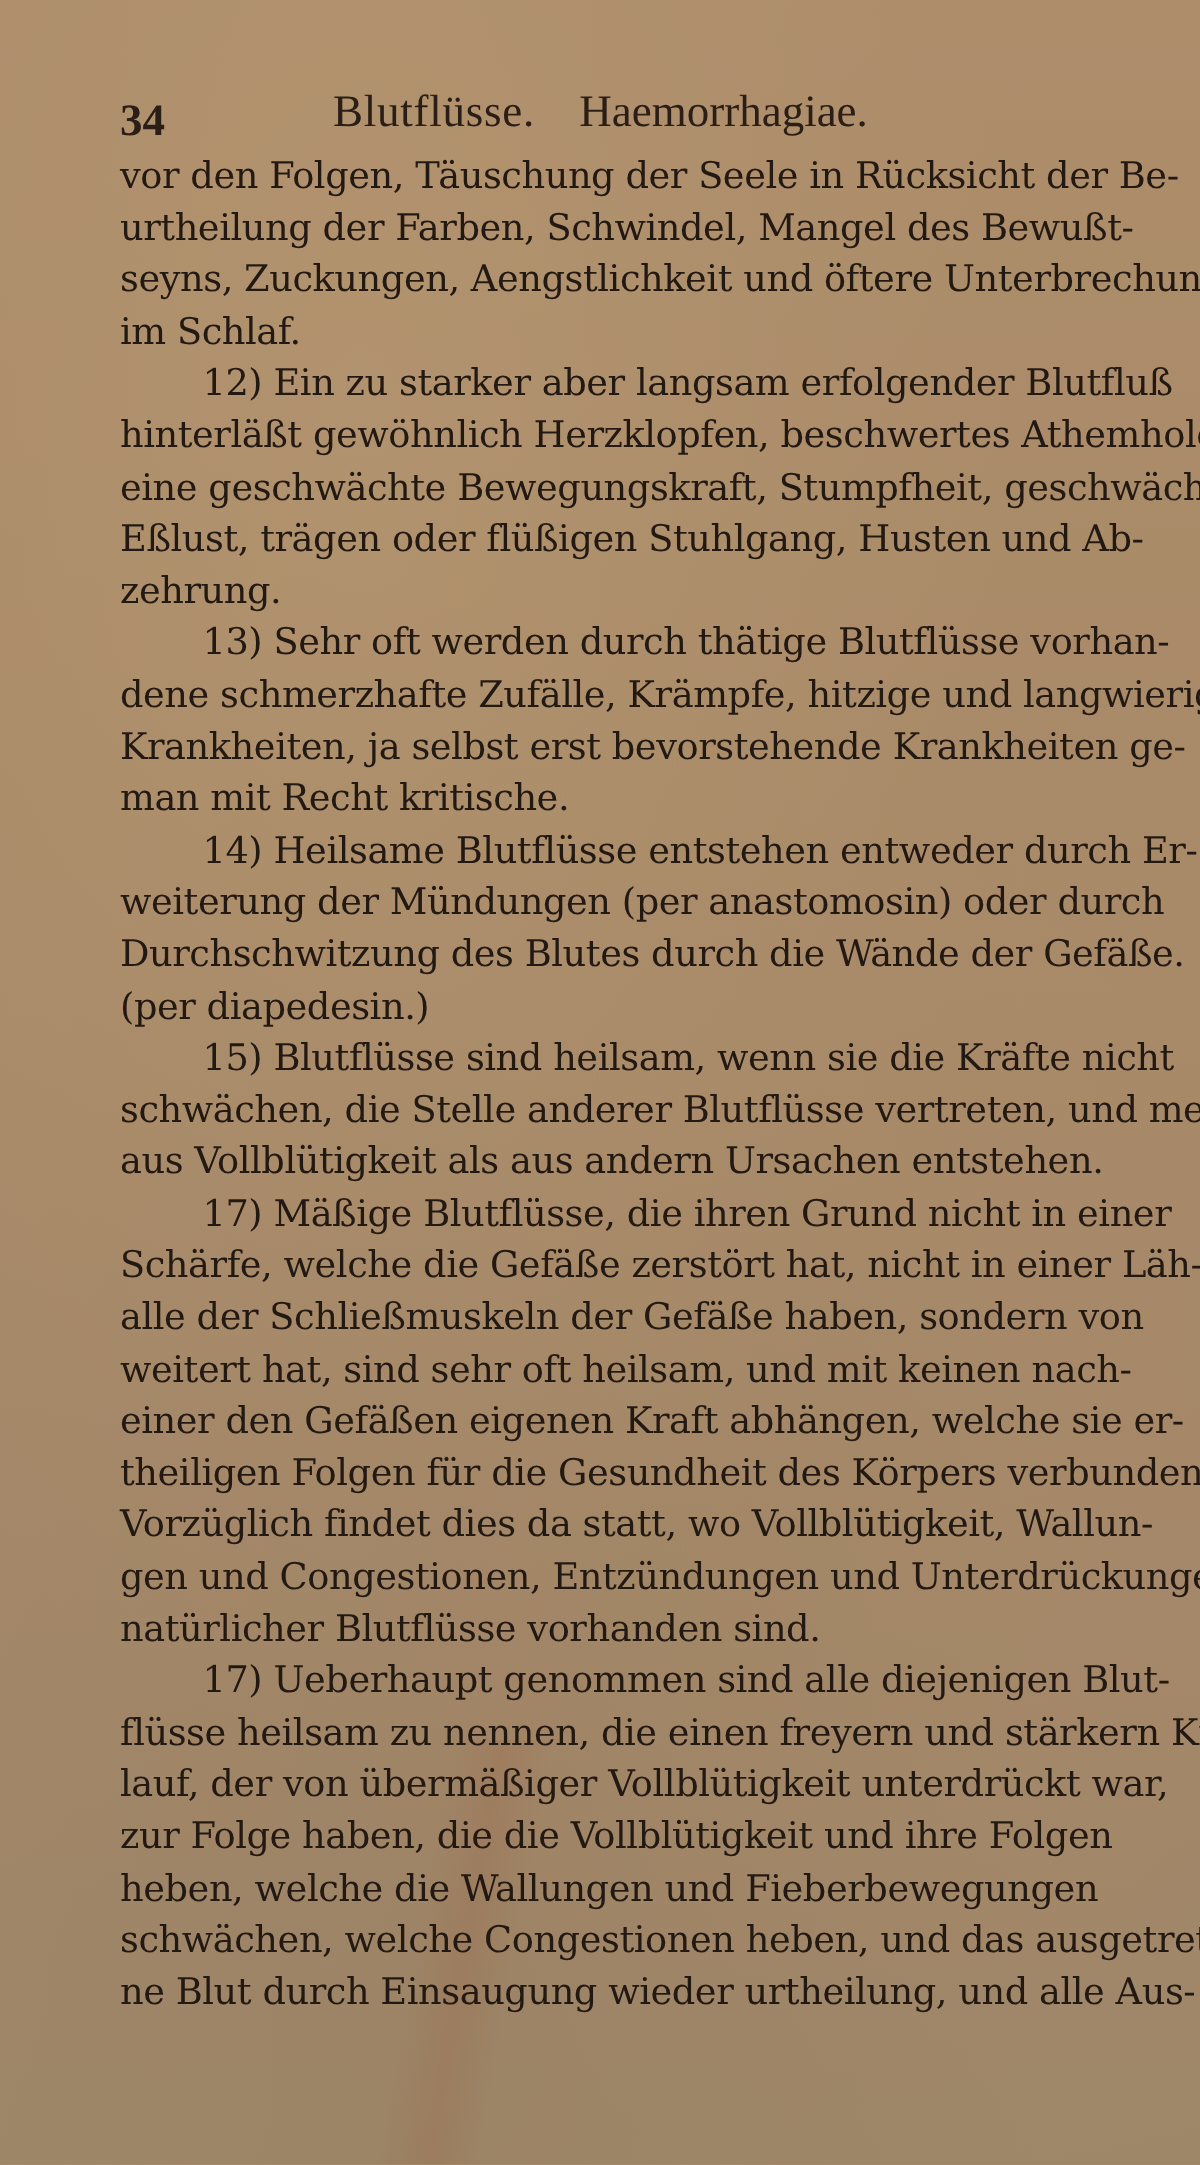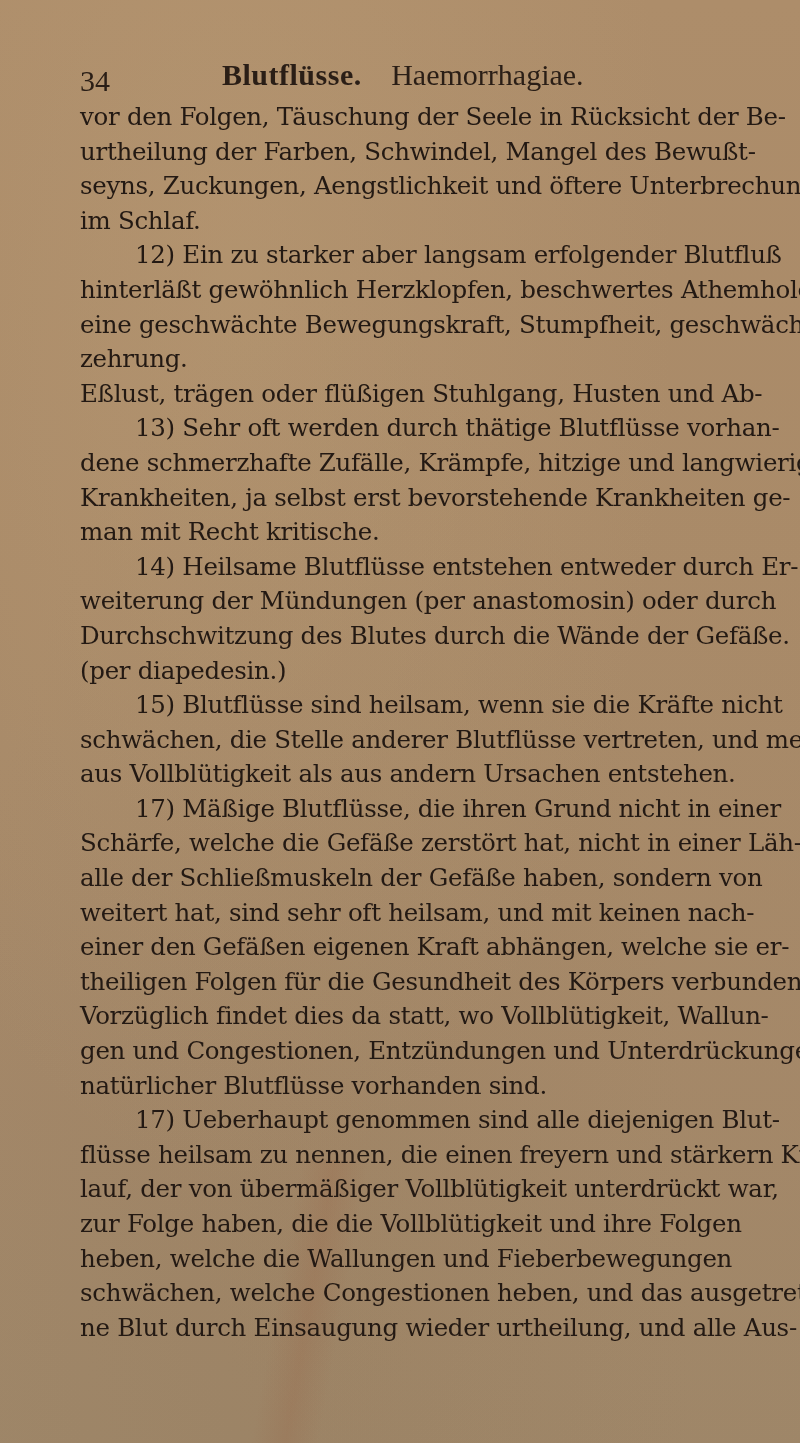--- a/index.html
+++ b/index.html
@@ -39,31 +39,32 @@
       right: 60px;
       height: 40px;
     }
     .page-number {
       position: absolute;
       left: 0;
       top: 6px;
       font-size: 30px;
       color: #2a1e16;
       font-family: "Liberation Serif", serif;
+      font-weight: bold;
     }
     .running-title {
       position: absolute;
       left: 142px;
       top: 0;
       font-size: 30px;
       color: #2a1e16;
       font-family: "Liberation Serif", serif;
     }
     .running-title .fraktur {
-      font-weight: bold;
+      font-weight: normal;
       letter-spacing: 0.5px;
     }
     .running-title .latin {
       margin-left: 22px;
     }
     .body-text {
       position: absolute;
       top: 100px;
       left: 80px;
       width: 670px;
@@ -97,22 +98,22 @@
   </div>
 
   <div class="body-text" id="body-text">
       <span class="line">vor den Folgen, Täuschung der Seele in Rücksicht der Be-</span>
       <span class="line">urtheilung der Farben, Schwindel, Mangel des Bewußt-</span>
       <span class="line">seyns, Zuckungen, Aengstlichkeit und öftere Unterbrechungen</span>
       <span class="line">im Schlaf.</span>
       <span class="line indent">12) Ein zu starker aber langsam erfolgender Blutfluß</span>
       <span class="line">hinterläßt gewöhnlich Herzklopfen, beschwertes Athemholen,</span>
       <span class="line">eine geschwächte Bewegungskraft, Stumpfheit, geschwächte</span>
+      <span class="line">Eßlust, trägen oder flüßigen Stuhlgang, Husten und Ab-</span>
       <span class="line">zehrung.</span>
-      <span class="line">Eßlust, trägen oder flüßigen Stuhlgang, Husten und Ab-</span>
       <span class="line indent">13) Sehr oft werden durch thätige Blutflüsse vorhan-</span>
       <span class="line">dene schmerzhafte Zufälle, Krämpfe, hitzige und langwierige</span>
       <span class="line">Krankheiten, ja selbst erst bevorstehende Krankheiten ge-</span>
       <span class="line">man mit Recht kritische.</span>
       <span class="line indent">14) Heilsame Blutflüsse entstehen entweder durch Er-</span>
       <span class="line">weiterung der Mündungen (per anastomosin) oder durch</span>
       <span class="line">Durchschwitzung des Blutes durch die Wände der Gefäße.</span>
       <span class="line">(per diapedesin.)</span>
       <span class="line indent">15) Blutflüsse sind heilsam, wenn sie die Kräfte nicht</span>
       <span class="line">schwächen, die Stelle anderer Blutflüsse vertreten, und mehr</span>

